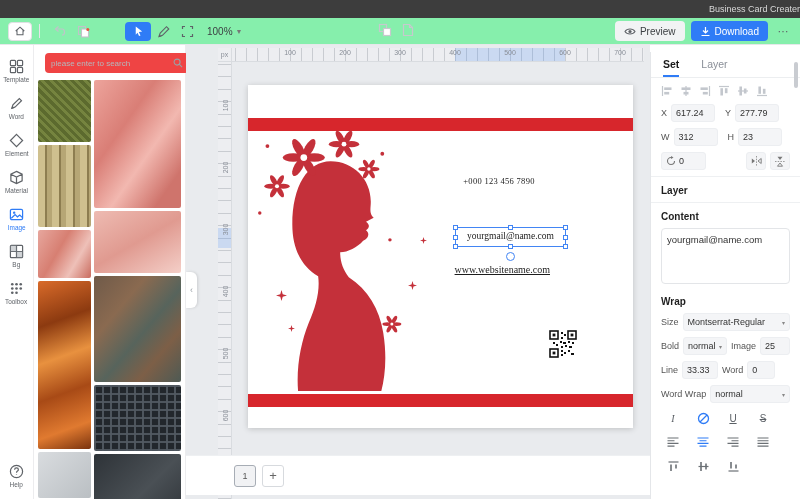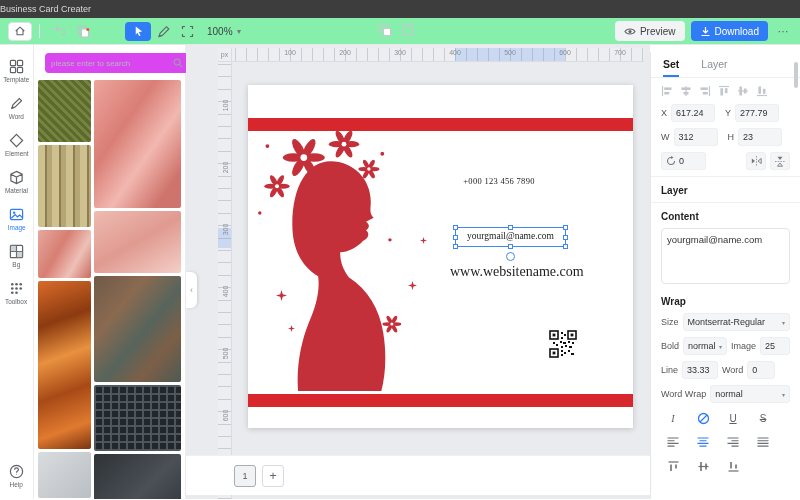--- a/index.html
+++ b/index.html
@@ -1,19 +1,19 @@
 <!DOCTYPE html>
 <html><head>
 <meta charset="utf-8">
 <style>
   * { box-sizing: border-box; margin: 0; padding: 0; }
   html,body { width:800px; height:500px; overflow:hidden; font-family:"Liberation Sans",sans-serif; background:#fff; }
 
   
-  .titlebar { height:18px; background:#3d3d3d; display:flex; align-items:center; justify-content:flex-start; }
+  .titlebar { height:18px; background:#3d3d3d; display:flex; align-items:center; justify-content:flex-end; }
   .titlebar span { color:#d9d9d9; font-size:9px; }
 
   
   .toolbar { height:27px; background:#86efac; border-bottom:1px solid #e6e8ea; display:flex; align-items:center; padding:0 8px; position:relative; }
   .tb-home { width:24px; height:19px; border:1px solid #dfe1e4; border-radius:4px; background:#fff; display:flex; align-items:center; justify-content:center; cursor:pointer; }
   .tb-div { width:1px; height:14px; background:#e4e6e9; margin:0 7px; }
   .tb-ic { width:20px; height:19px; border:none; background:transparent; display:flex; align-items:center; justify-content:center; margin:0 2px; cursor:pointer; position:relative; }
   .tool-active { width:26px; height:19px; background:#2f7cf6; border:none; border-radius:4px; display:flex; align-items:center; justify-content:center; margin-left:30px; cursor:pointer; }
   .zoom { display:flex; align-items:center; gap:3px; margin-left:8px; font-size:10px; color:#3c4043; cursor:pointer; }
   .zoom .caret { font-size:7px; color:#777; }
@@ -31,21 +31,21 @@
   .side-item { width:34px; display:flex; flex-direction:column; align-items:center; gap:2px; padding:6px 0 7px; cursor:pointer; }
   .side-item .lbl { font-size:7px; color:#5f6368; white-space:nowrap; transform:scale(.92); }
   .side-item svg { stroke:#5f6368; fill:none; stroke-width:1.3; }
   .side-item.active .lbl { color:#2f7cf6; }
   .side-item.active svg { stroke:#2f7cf6; }
   .side-help { margin-top:auto; margin-bottom:4px; }
 
   
   .assets { width:152px; border-right:1px solid #ececee; display:flex; flex-direction:column; background:#fff; position:relative; }
   .search-row { display:flex; align-items:center; gap:5px; padding:8px 6px 7px; }
-  .search-box { flex:1; display:flex; align-items:center; background:#d946ef; border-radius:4px; height:20px; padding:0 6px;gap:12px; }
+  .search-box { flex:1; display:flex; align-items:center; background:#ef4444; border-radius:4px; height:20px; padding:0 6px;gap:12px; }
   .search-box input { flex:1; min-width:0; border:0; background:transparent; outline:none; font-size:8px; color:#333; font-family:"Liberation Sans",sans-serif; }
   .search-box input::placeholder { color:#b4b8bd; }
   .thumbs { flex:1; display:flex; gap:3px; padding:0 4px; overflow:hidden; }
   .tcol { display:flex; flex-direction:column; gap:3px; }
   .tcol.left { width:53px; }
   .tcol.right { flex:1; }
   .thumb { width:100%; border-radius:2px; flex-shrink:0; cursor:pointer; }
 
   
   .canvas { flex:1; position:relative; background:#e9ebee; overflow:hidden; }
@@ -62,21 +62,21 @@
   .hl-v { position:absolute; left:0; top:166px; width:13px; height:20px; background:rgba(66,133,244,.20); }
 
   .card { position:absolute; left:62px; top:40px; width:385px; height:343px; background:#fff; box-shadow:0 1px 6px rgba(0,0,0,.18); }
   .bar { position:absolute; left:0; width:100%; height:13px; background:#d7262c; }
   .bar.top { top:33px; } .bar.bottom { top:309px; }
   .illus { position:absolute; left:0; top:40px; }
   .spark { position:absolute; }
   .card-text { position:absolute; font-family:"Liberation Serif",serif; color:#1c1c1c; cursor:pointer; }
   .phone { left:205px; top:91px; width:92px; text-align:center; font-size:8.5px; letter-spacing:.3px; }
   .email { left:207px; top:146px; width:111px; text-align:center; font-size:9.5px; }
-  .website { left:202px; top:179px; width:100px; text-align:left; font-size:14px; }
+  .website { left:202px; top:179px; width:100px; text-align:right; font-size:10px;text-decoration:underline; }
   .selbox { position:absolute; left:207px; top:142px; width:111px; height:20px; border:1px solid #4285f4; }
   .hdl { position:absolute; width:5px; height:5px; background:#fff; border:1px solid #4285f4; }
   .rot-hdl { position:absolute; left:258px; top:167px; width:9px; height:9px; border:1px solid #4285f4; background:#fff; border-radius:50%; cursor:pointer; }
   .qr { position:absolute; left:301px; top:245px; width:28px; height:28px; cursor:pointer; }
 
   .collapse-tab { position:absolute; left:0; top:227px; width:11px; height:36px; background:#fff; border-radius:0 6px 6px 0; box-shadow:1px 0 3px rgba(0,0,0,.12); display:flex; align-items:center; justify-content:center; color:#9aa0a6; font-size:9px; cursor:pointer; }
 
   .pagebar { position:absolute; left:0; right:0; top:410px; height:40px; background:#fff; border-top:1px solid #eef0f2; display:flex; align-items:center; padding-left:48px; gap:6px; }
   .pagebtn { width:22px; height:22px; border:1px solid #a7adb5; background:#f1f2f4; border-radius:3px; font-size:9px; color:#555; display:flex; align-items:center; justify-content:center; cursor:pointer; }
   .addbtn { width:22px; height:22px; border:1px solid #d7dade; background:#fff; border-radius:3px; font-size:13px; color:#666; display:flex; align-items:center; justify-content:center; cursor:pointer; }

